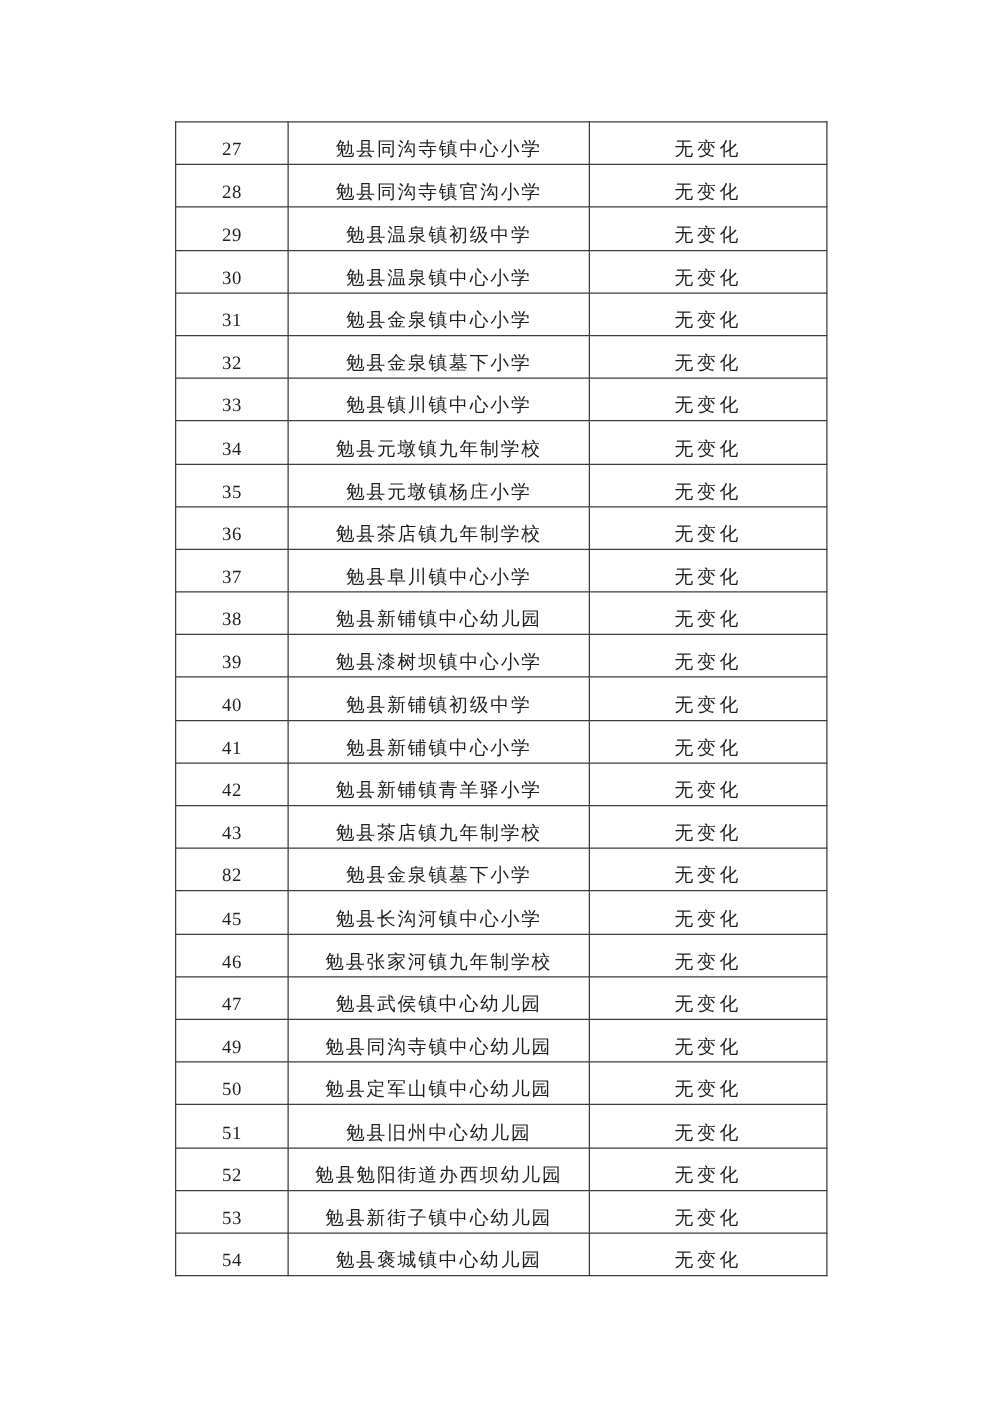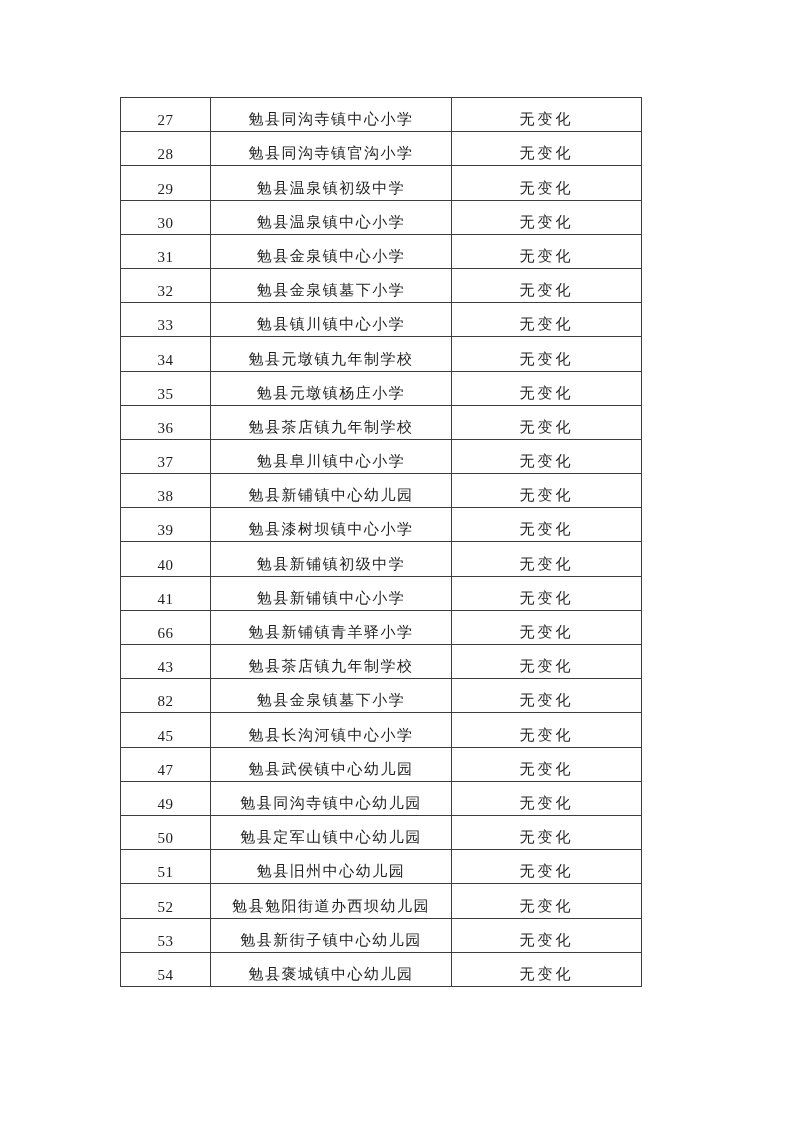--- a/index.html
+++ b/index.html
@@ -16,21 +16,21 @@
   }
   .doc-page {
     position: absolute;
     left: 0; top: 0;
     width: 793px;
     height: 1122px;
     background: #ffffff;
   }
   .table-wrap {
     position: absolute;
-    left: 120px;
+    left: 140px;
     top: 97px;
     width: 521px;
   }
   table.school-table {
     border-collapse: collapse;
     table-layout: fixed;
     width: 521px;
   }
   table.school-table td {
     border: 1px solid #3d3d3d;
@@ -156,21 +156,21 @@
     <td class="cell-status">无变化</td>
   </tr>
 
   <tr>
     <td class="cell-no">41</td>
     <td class="cell-name">勉县新铺镇中心小学</td>
     <td class="cell-status">无变化</td>
   </tr>
 
   <tr>
-    <td class="cell-no">66</td>
+    <td class="cell-no">42</td>
     <td class="cell-name">勉县新铺镇青羊驿小学</td>
     <td class="cell-status">无变化</td>
   </tr>
 
   <tr>
     <td class="cell-no">43</td>
     <td class="cell-name">勉县茶店镇九年制学校</td>
     <td class="cell-status">无变化</td>
   </tr>
 
@@ -179,20 +179,25 @@
     <td class="cell-name">勉县金泉镇墓下小学</td>
     <td class="cell-status">无变化</td>
   </tr>
 
   <tr>
     <td class="cell-no">45</td>
     <td class="cell-name">勉县长沟河镇中心小学</td>
     <td class="cell-status">无变化</td>
   </tr>
 
+  <tr>
+    <td class="cell-no">46</td>
+    <td class="cell-name">勉县张家河镇九年制学校</td>
+    <td class="cell-status">无变化</td>
+  </tr>
 
   <tr>
     <td class="cell-no">47</td>
     <td class="cell-name">勉县武侯镇中心幼儿园</td>
     <td class="cell-status">无变化</td>
   </tr>
 
 
   <tr>
     <td class="cell-no">49</td>

